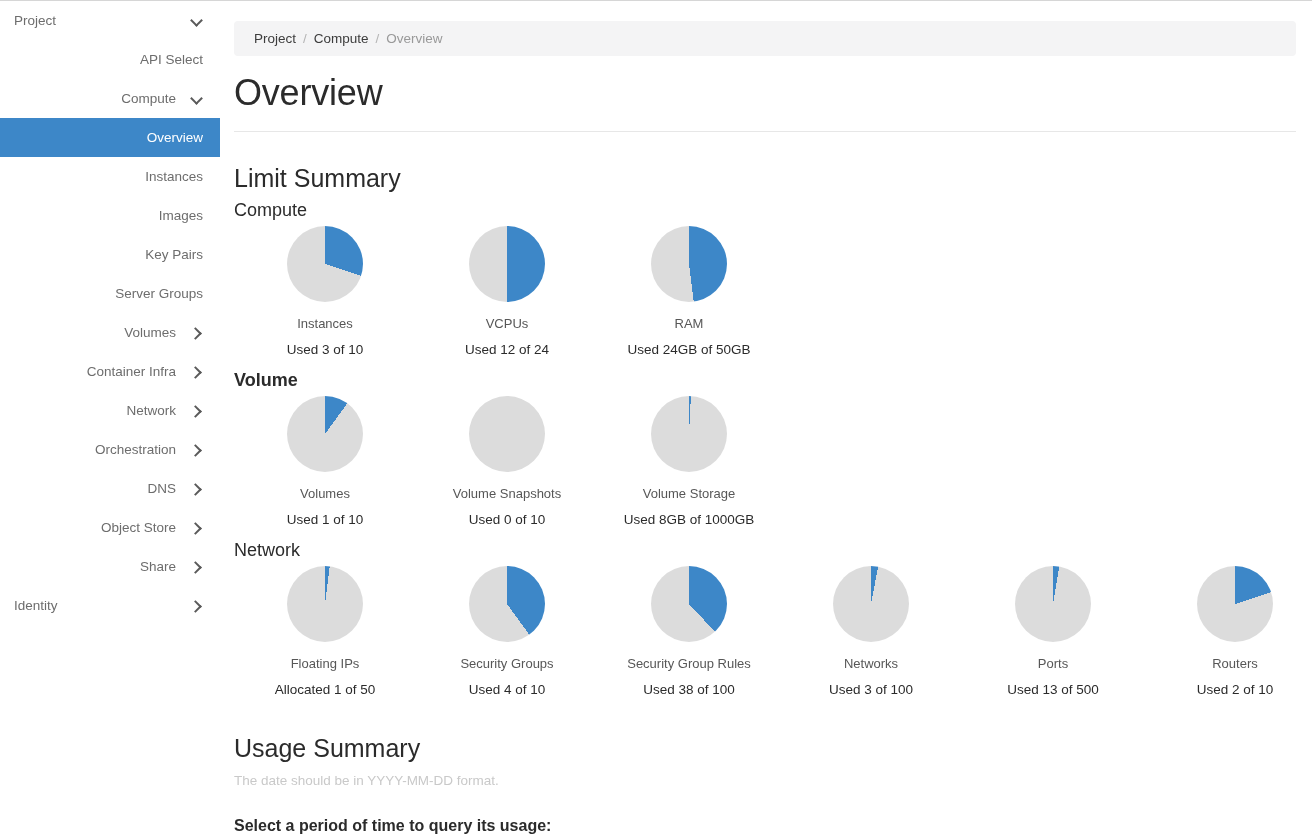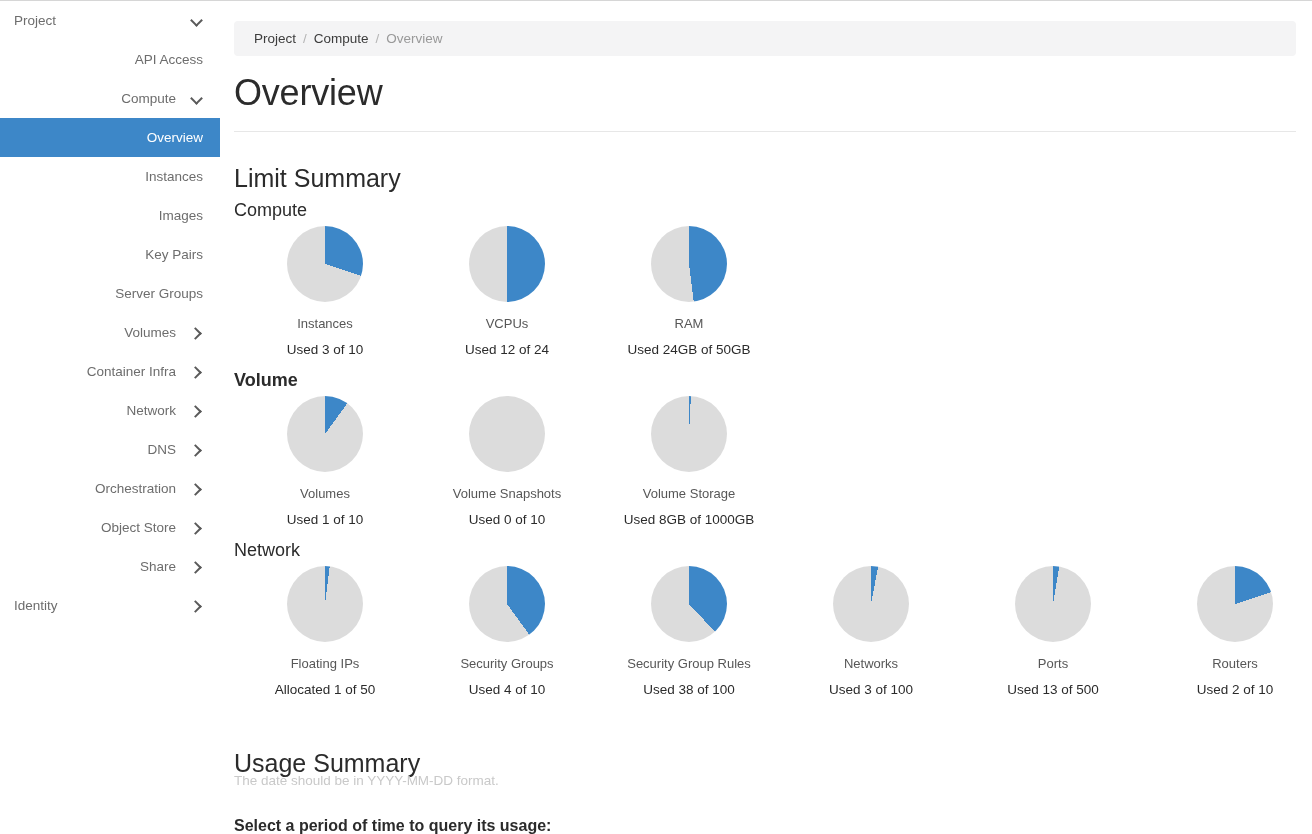--- a/index.html
+++ b/index.html
@@ -122,21 +122,21 @@
   }
 
   .section-title {
     position: absolute;
     left: 14px;
     font-size: 25px;
     font-weight: 400;
     color: #2b2b2b;
   }
   .section-title.limit { top: 163px; }
-  .section-title.usage { top: 748px; text-align: center; }
+  .section-title.usage { top: 733px; text-align: center; }
 
   .group-title {
     position: absolute;
     left: 14px;
     font-size: 18px;
     font-weight: 400;
     color: #2b2b2b;
   }
   .group-title.g-compute { top: 199px; }
   .group-title.g-volume  { top: 369px; font-weight: bold; }
@@ -203,21 +203,21 @@
 <div id="app">
 
   <div class="top-rule"></div>
 
   <nav class="sidebar" id="sidebar">
       <div class="nav-item level0">
         <span class="nav-label">Project</span>
         <span class="chev down"></span>
       </div>
       <div class="nav-item level1 leaf">
-        <span class="nav-label">API Access</span>
+        <span class="nav-label">API Select</span>
       </div>
       <div class="nav-item level1">
         <span class="nav-label">Compute</span>
         <span class="chev down"></span>
       </div>
       <div class="nav-item level1 leaf active">
         <span class="nav-label">Overview</span>
       </div>
       <div class="nav-item level1 leaf">
         <span class="nav-label">Instances</span>
@@ -237,25 +237,25 @@
       </div>
       <div class="nav-item level1">
         <span class="nav-label">Container Infra</span>
         <span class="chev right"></span>
       </div>
       <div class="nav-item level1">
         <span class="nav-label">Network</span>
         <span class="chev right"></span>
       </div>
       <div class="nav-item level1">
+        <span class="nav-label">Orchestration</span>
+        <span class="chev right"></span>
+      </div>
+      <div class="nav-item level1">
         <span class="nav-label">DNS</span>
-        <span class="chev right"></span>
-      </div>
-      <div class="nav-item level1">
-        <span class="nav-label">Orchestration</span>
         <span class="chev right"></span>
       </div>
       <div class="nav-item level1">
         <span class="nav-label">Object Store</span>
         <span class="chev right"></span>
       </div>
       <div class="nav-item level1">
         <span class="nav-label">Share</span>
         <span class="chev right"></span>
       </div>

